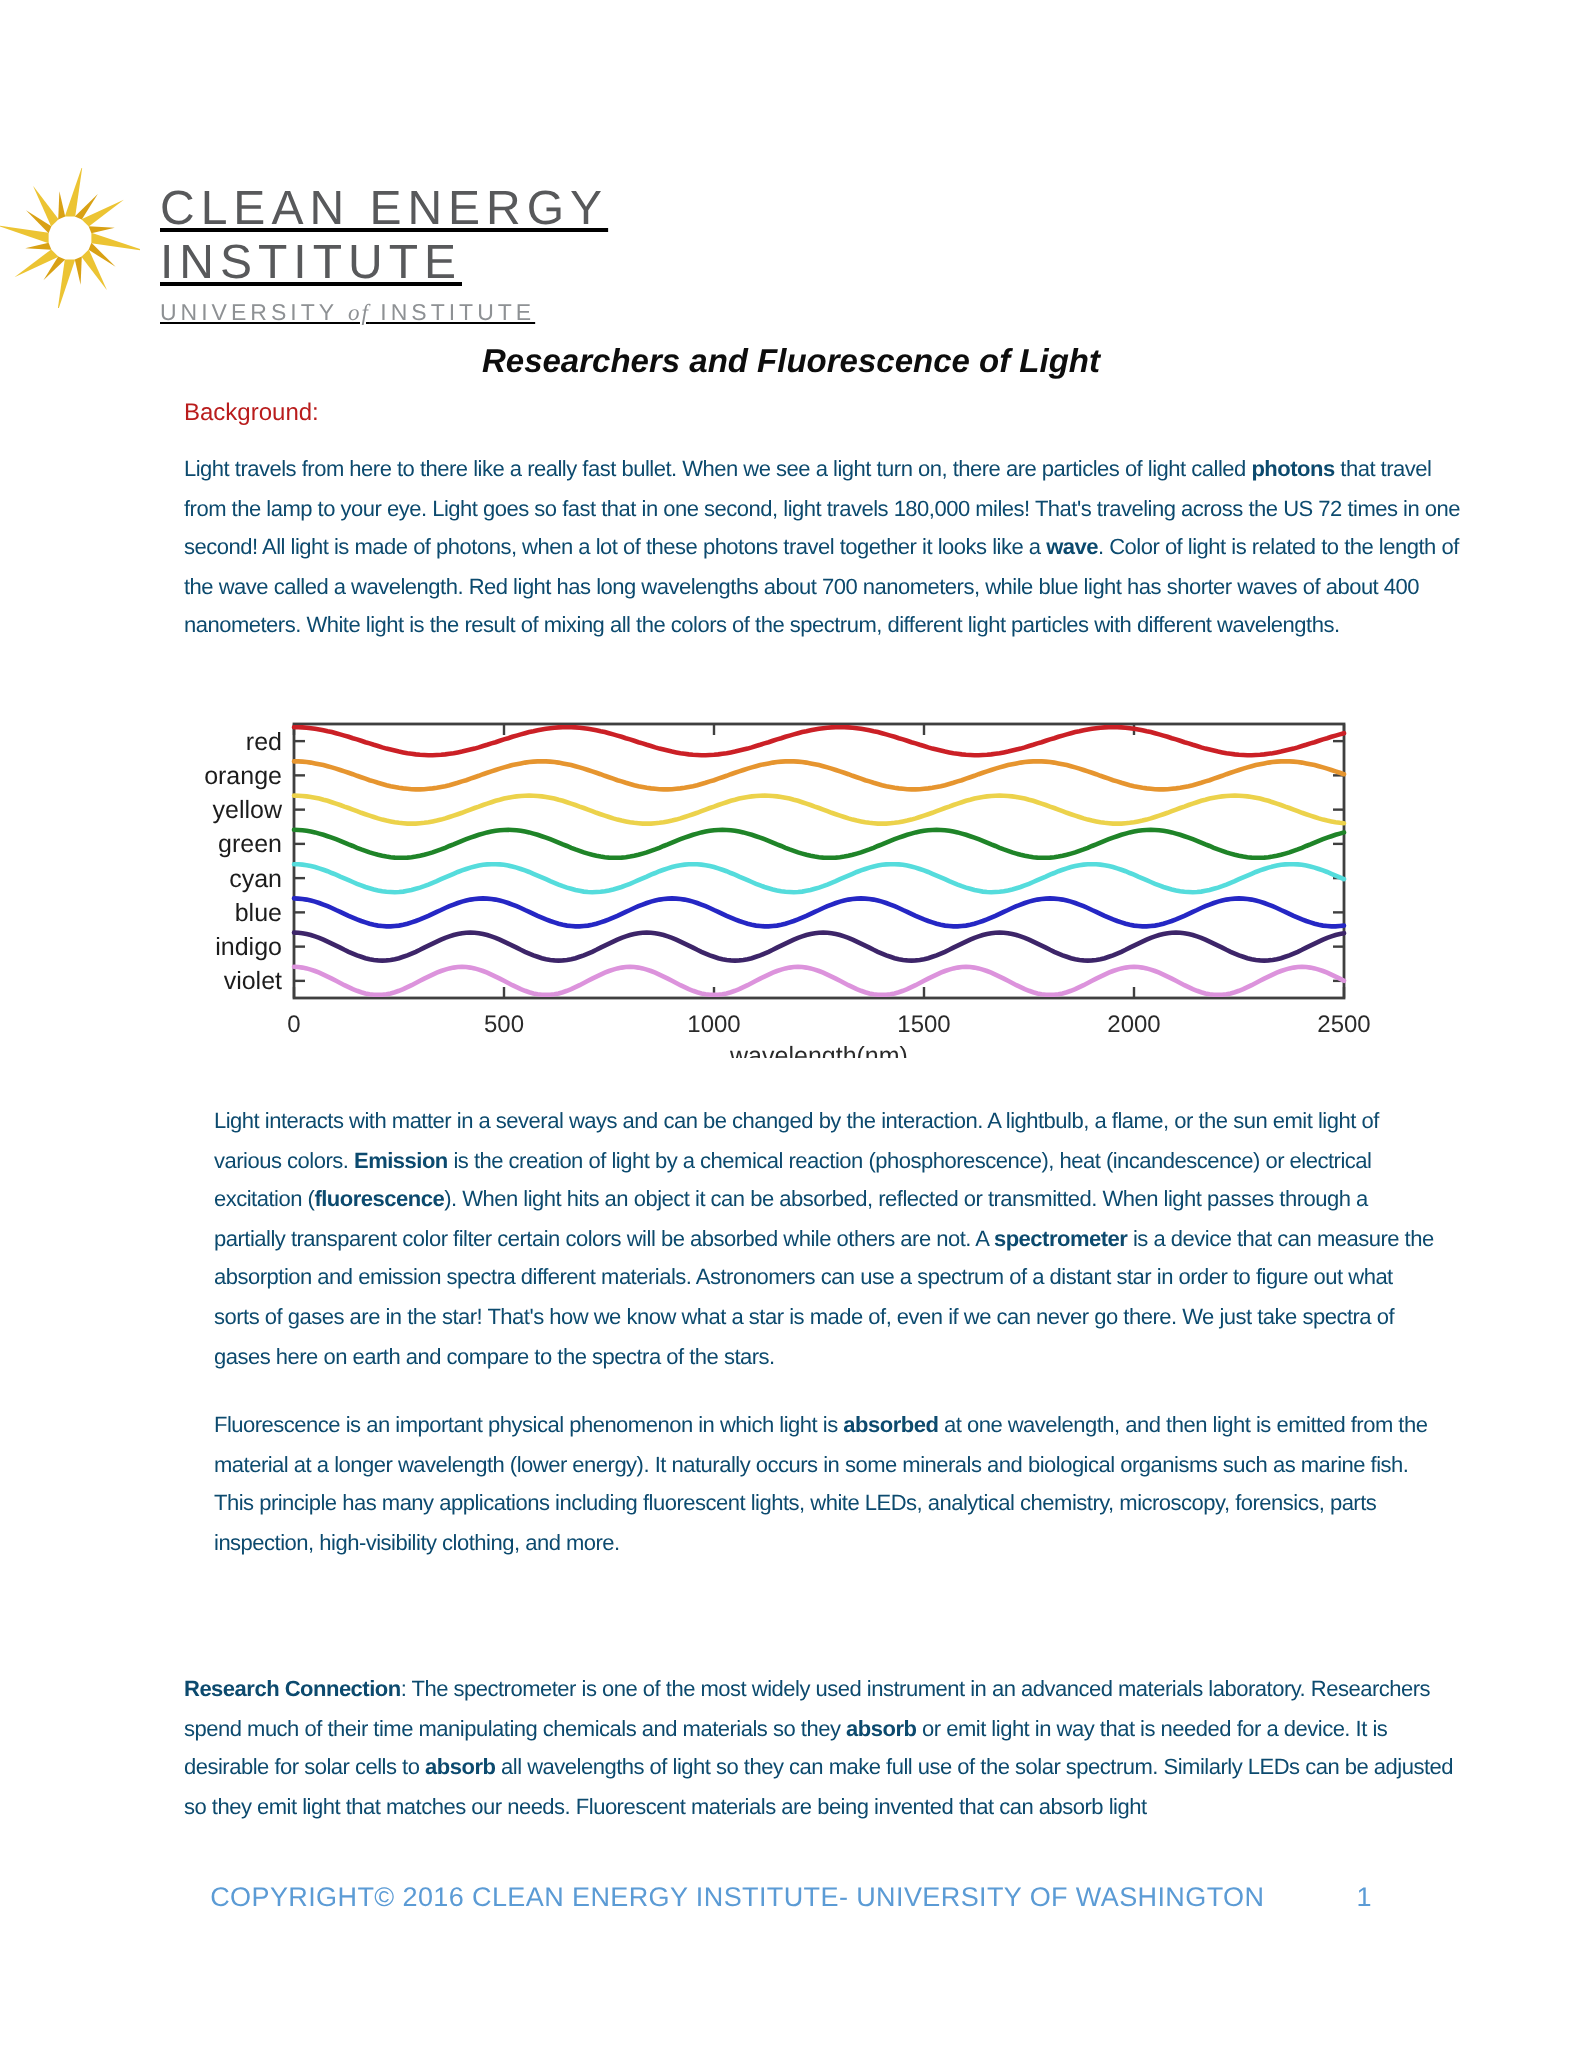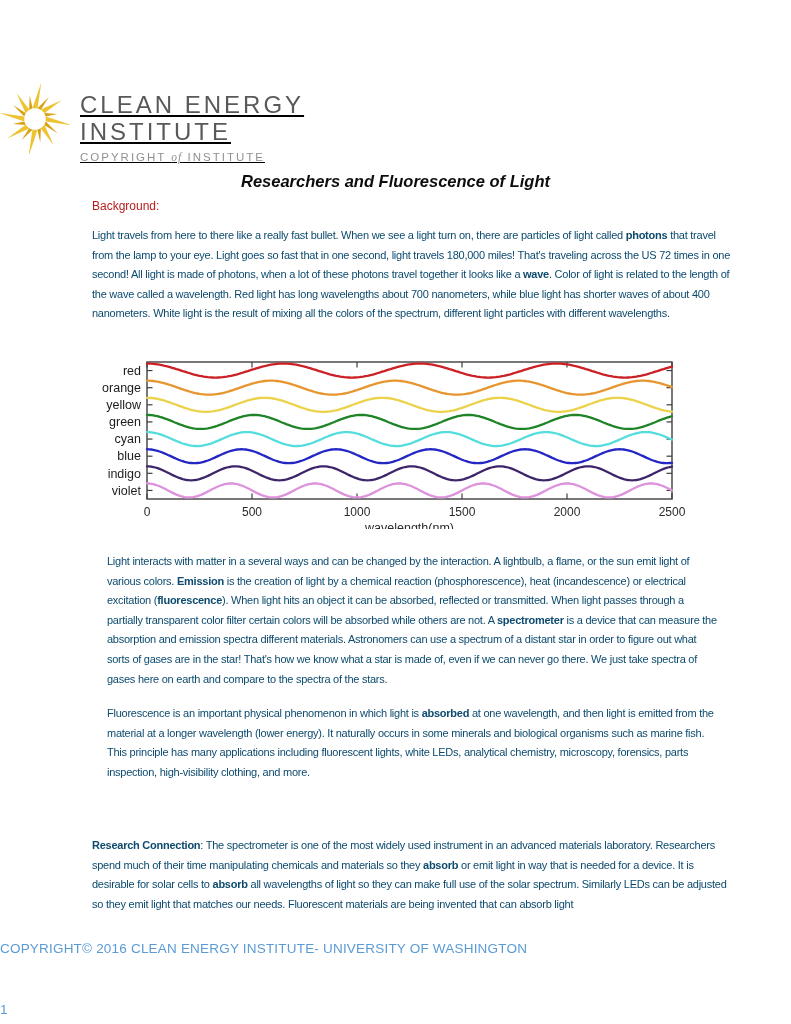--- a/index.html
+++ b/index.html
@@ -22,21 +22,21 @@
   .body-text{font-size:11px;letter-spacing:-0.25px;line-height:19.6px;color:#0c4a6e;margin:0;}
   .body-text b,.body-text .b{font-weight:700;}
   .para1{position:absolute;top:226px;left:92px;width:640px;}
   .paragroup{position:absolute;top:537px;left:92px;width:640px;}
   .paragroup p{margin:15px;}
   .research{position:absolute;top:821px;left:92px;width:640px;margin-top:15px;}
   
   .chart{position:absolute;top:357px;left:80px;width:625px;height:172px;}
   
   .footer{position:absolute;top:941px;left:0;width:100%;display:flex;justify-content:center;gap:46px;
-    color:#5b9bd5;font-size:13.5px;letter-spacing:0.2px;font-weight:400;flex-direction:column;}
+    color:#5b9bd5;font-size:13.5px;letter-spacing:0.2px;font-weight:400;}
 </style>
 </head>
 <body>
 
 <div class="page">
 
   <div class="logo-row">
     <div class="logo-burst" id="burst"><svg viewBox="0 0 70 70" width="70" height="70">
           <polygon points="32.4,24.3 37.6,24.3 41.3,-1.5" fill="#ecc433"></polygon>
           <polygon points="37.4,24.3 40.9,25.7 48.9,13.0" fill="#d9a114"></polygon>
@@ -51,21 +51,21 @@
           <polygon points="29.3,44.4 25.6,40.7 7.2,54.6" fill="#ecc433"></polygon>
           <polygon points="25.7,40.9 24.3,37.4 12.6,40.1" fill="#d9a114"></polygon>
           <polygon points="24.3,37.6 24.3,32.4 -1.5,28.7" fill="#ecc433"></polygon>
           <polygon points="24.3,32.6 25.7,29.1 13.0,21.1" fill="#d9a114"></polygon>
           <polygon points="25.6,29.3 29.3,25.6 16.5,8.9" fill="#ecc433"></polygon>
           <polygon points="29.1,25.7 32.6,24.3 29.7,11.6" fill="#d9a114"></polygon>
         </svg></div>
     <div class="logo-text">
       <div class="logo-line" style="color: rgb(88, 89, 91);">CLEAN ENERGY</div>
       <div class="logo-line" style="color: rgb(88, 89, 91);">INSTITUTE</div>
-      <div class="logo-sub" style="color: rgb(142, 145, 148);"><span>COPYRIGHT </span><span class="of">of</span><span> INSTITUTE</span></div>
+      <div class="logo-sub" style="color: rgb(142, 145, 148);"><span>UNIVERSITY </span><span class="of">of</span><span> INSTITUTE</span></div>
     </div>
   </div>
 
   <h1 class="doc-title">Researchers and Fluorescence of Light</h1>
 
   <div class="heading">Background:</div>
 
   <p class="body-text para1"><span>Light travels from here to there like a really fast bullet. When we see a light turn on, there are particles of light called </span><span class="b">photons</span><span> that travel from the lamp to your eye. Light goes so fast that in one second, light travels 180,000 miles! That's traveling across the US 72 times in one second!  All light is made of photons, when a lot of these photons travel together it looks like a </span><span class="b">wave</span><span>.  Color of light is related to the length of the wave called a wavelength. Red light has long wavelengths about 700 nanometers, while blue light has shorter waves of about 400 nanometers. White light is the result of mixing all the colors of the spectrum, different light particles with different wavelengths.</span></p>
 
   <div class="chart" id="chart"><svg viewBox="0 0 625 172" width="625" height="172">

